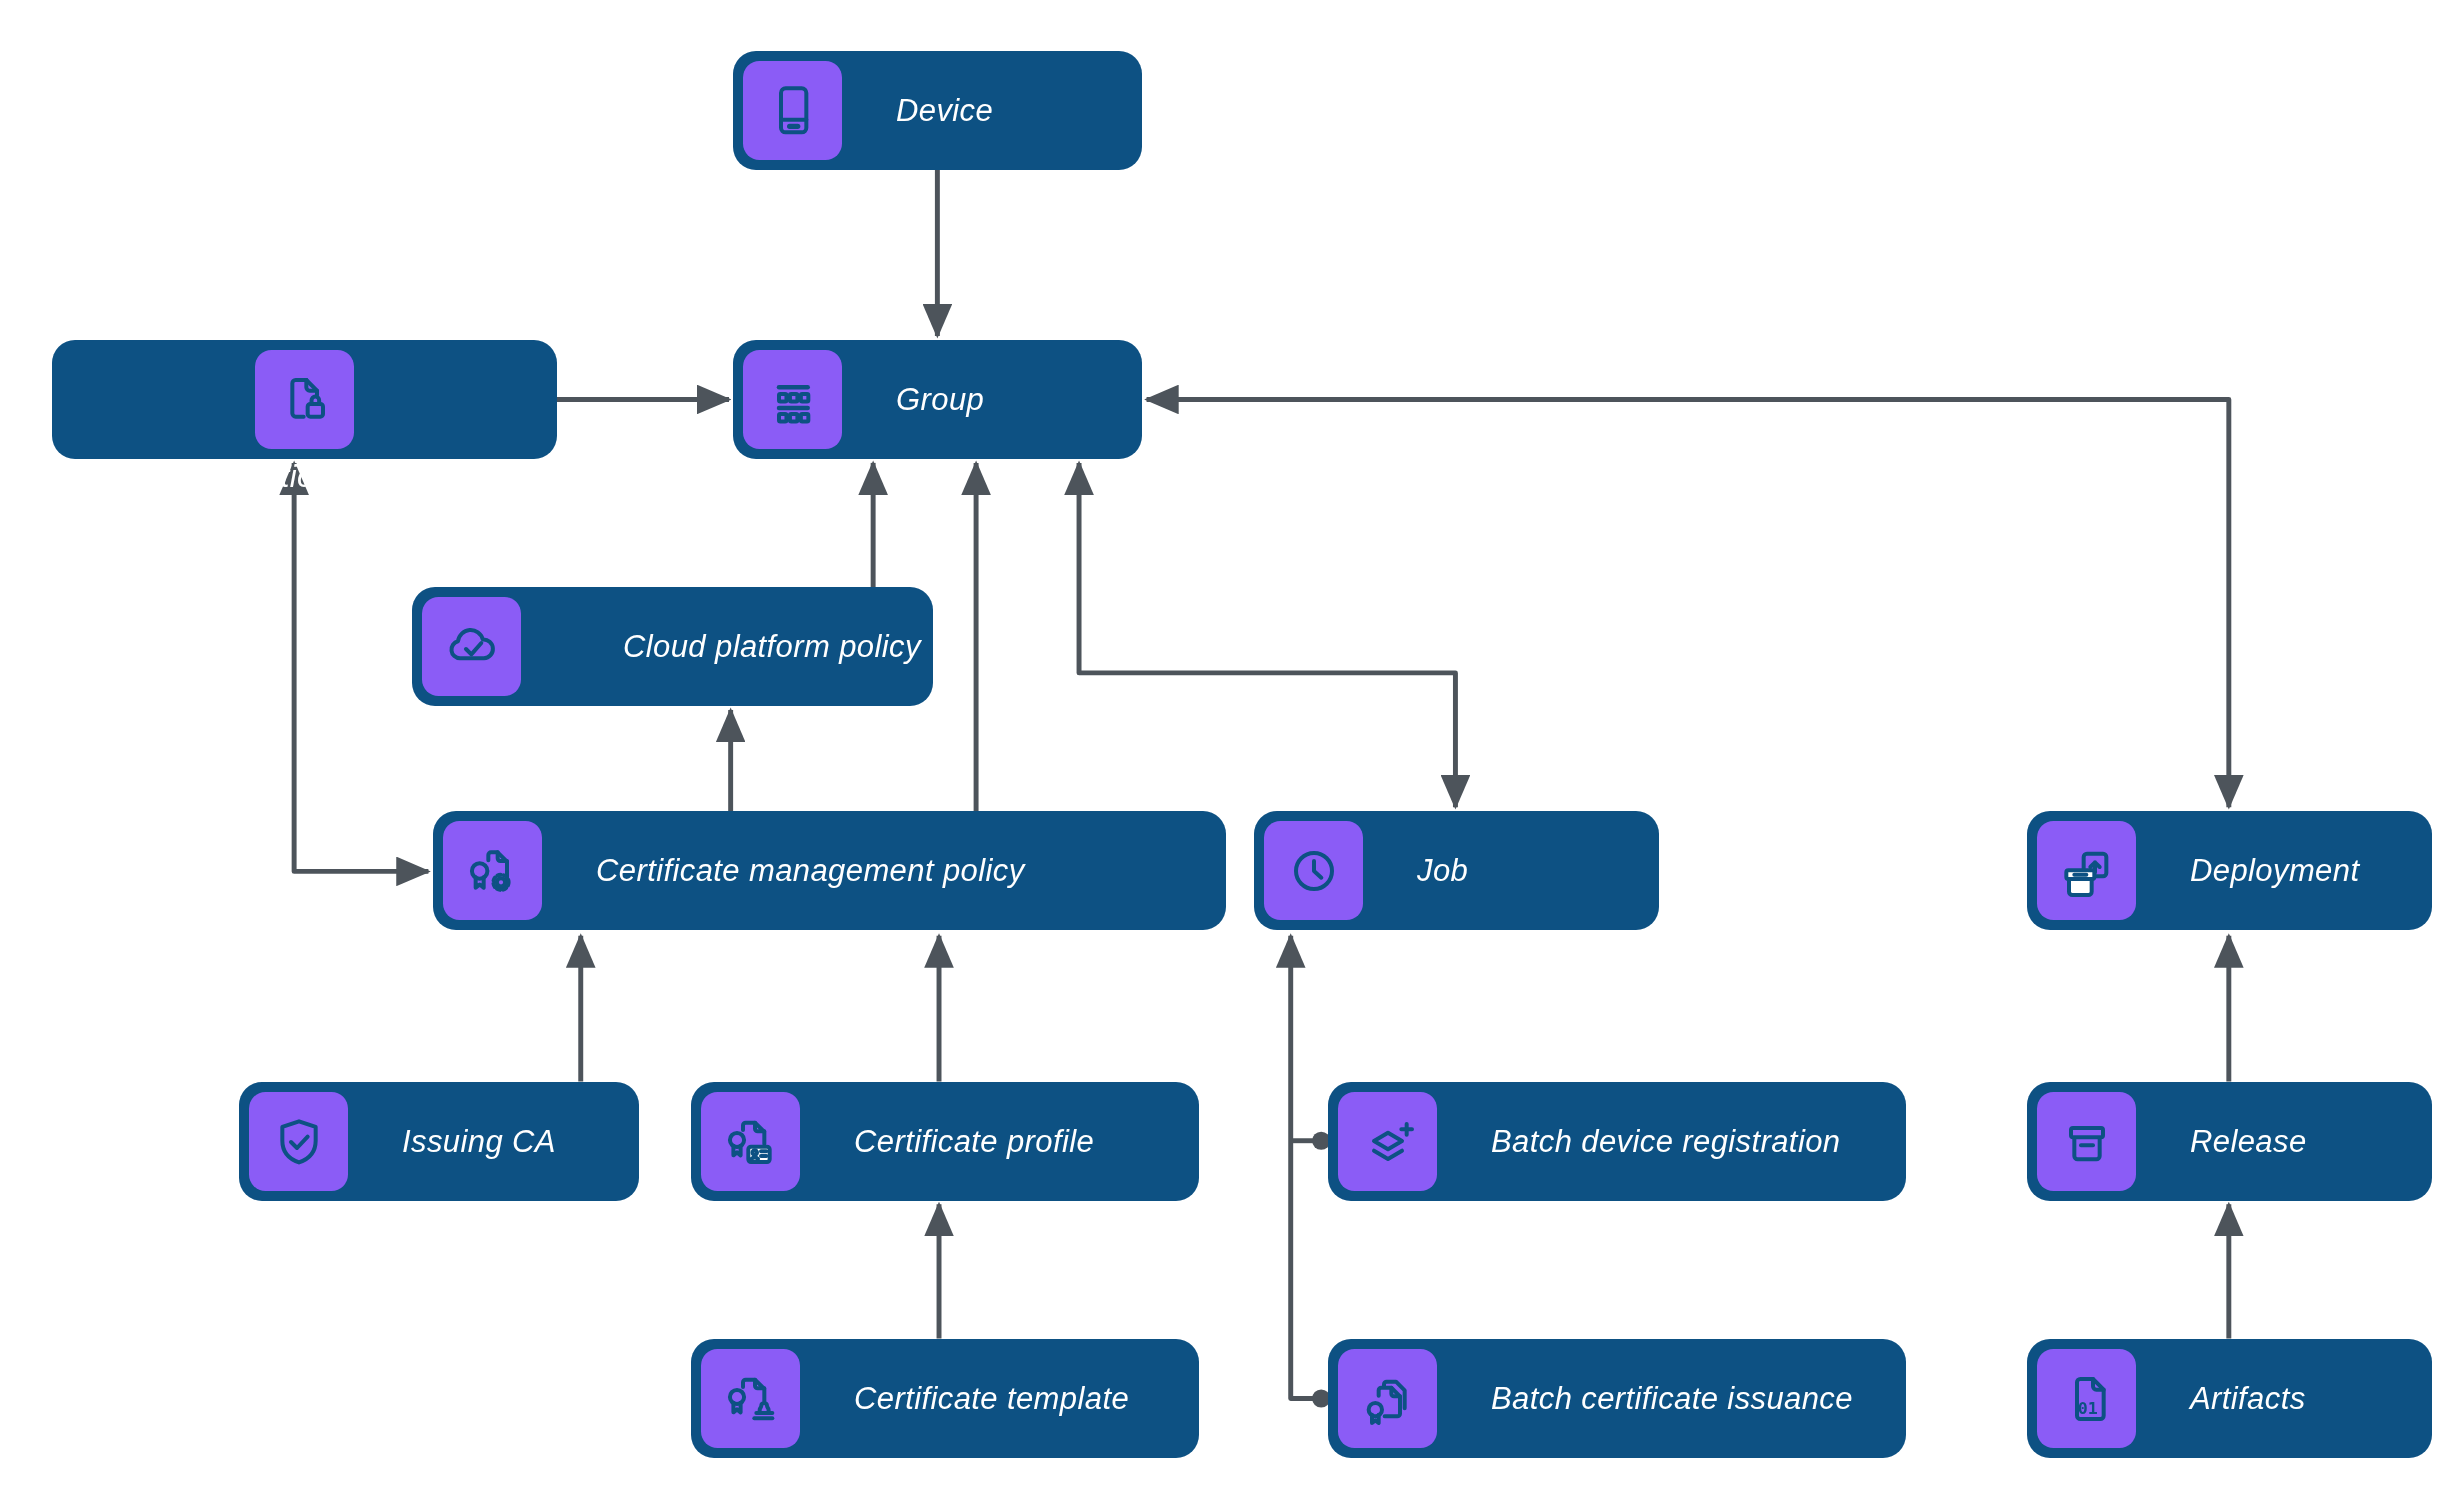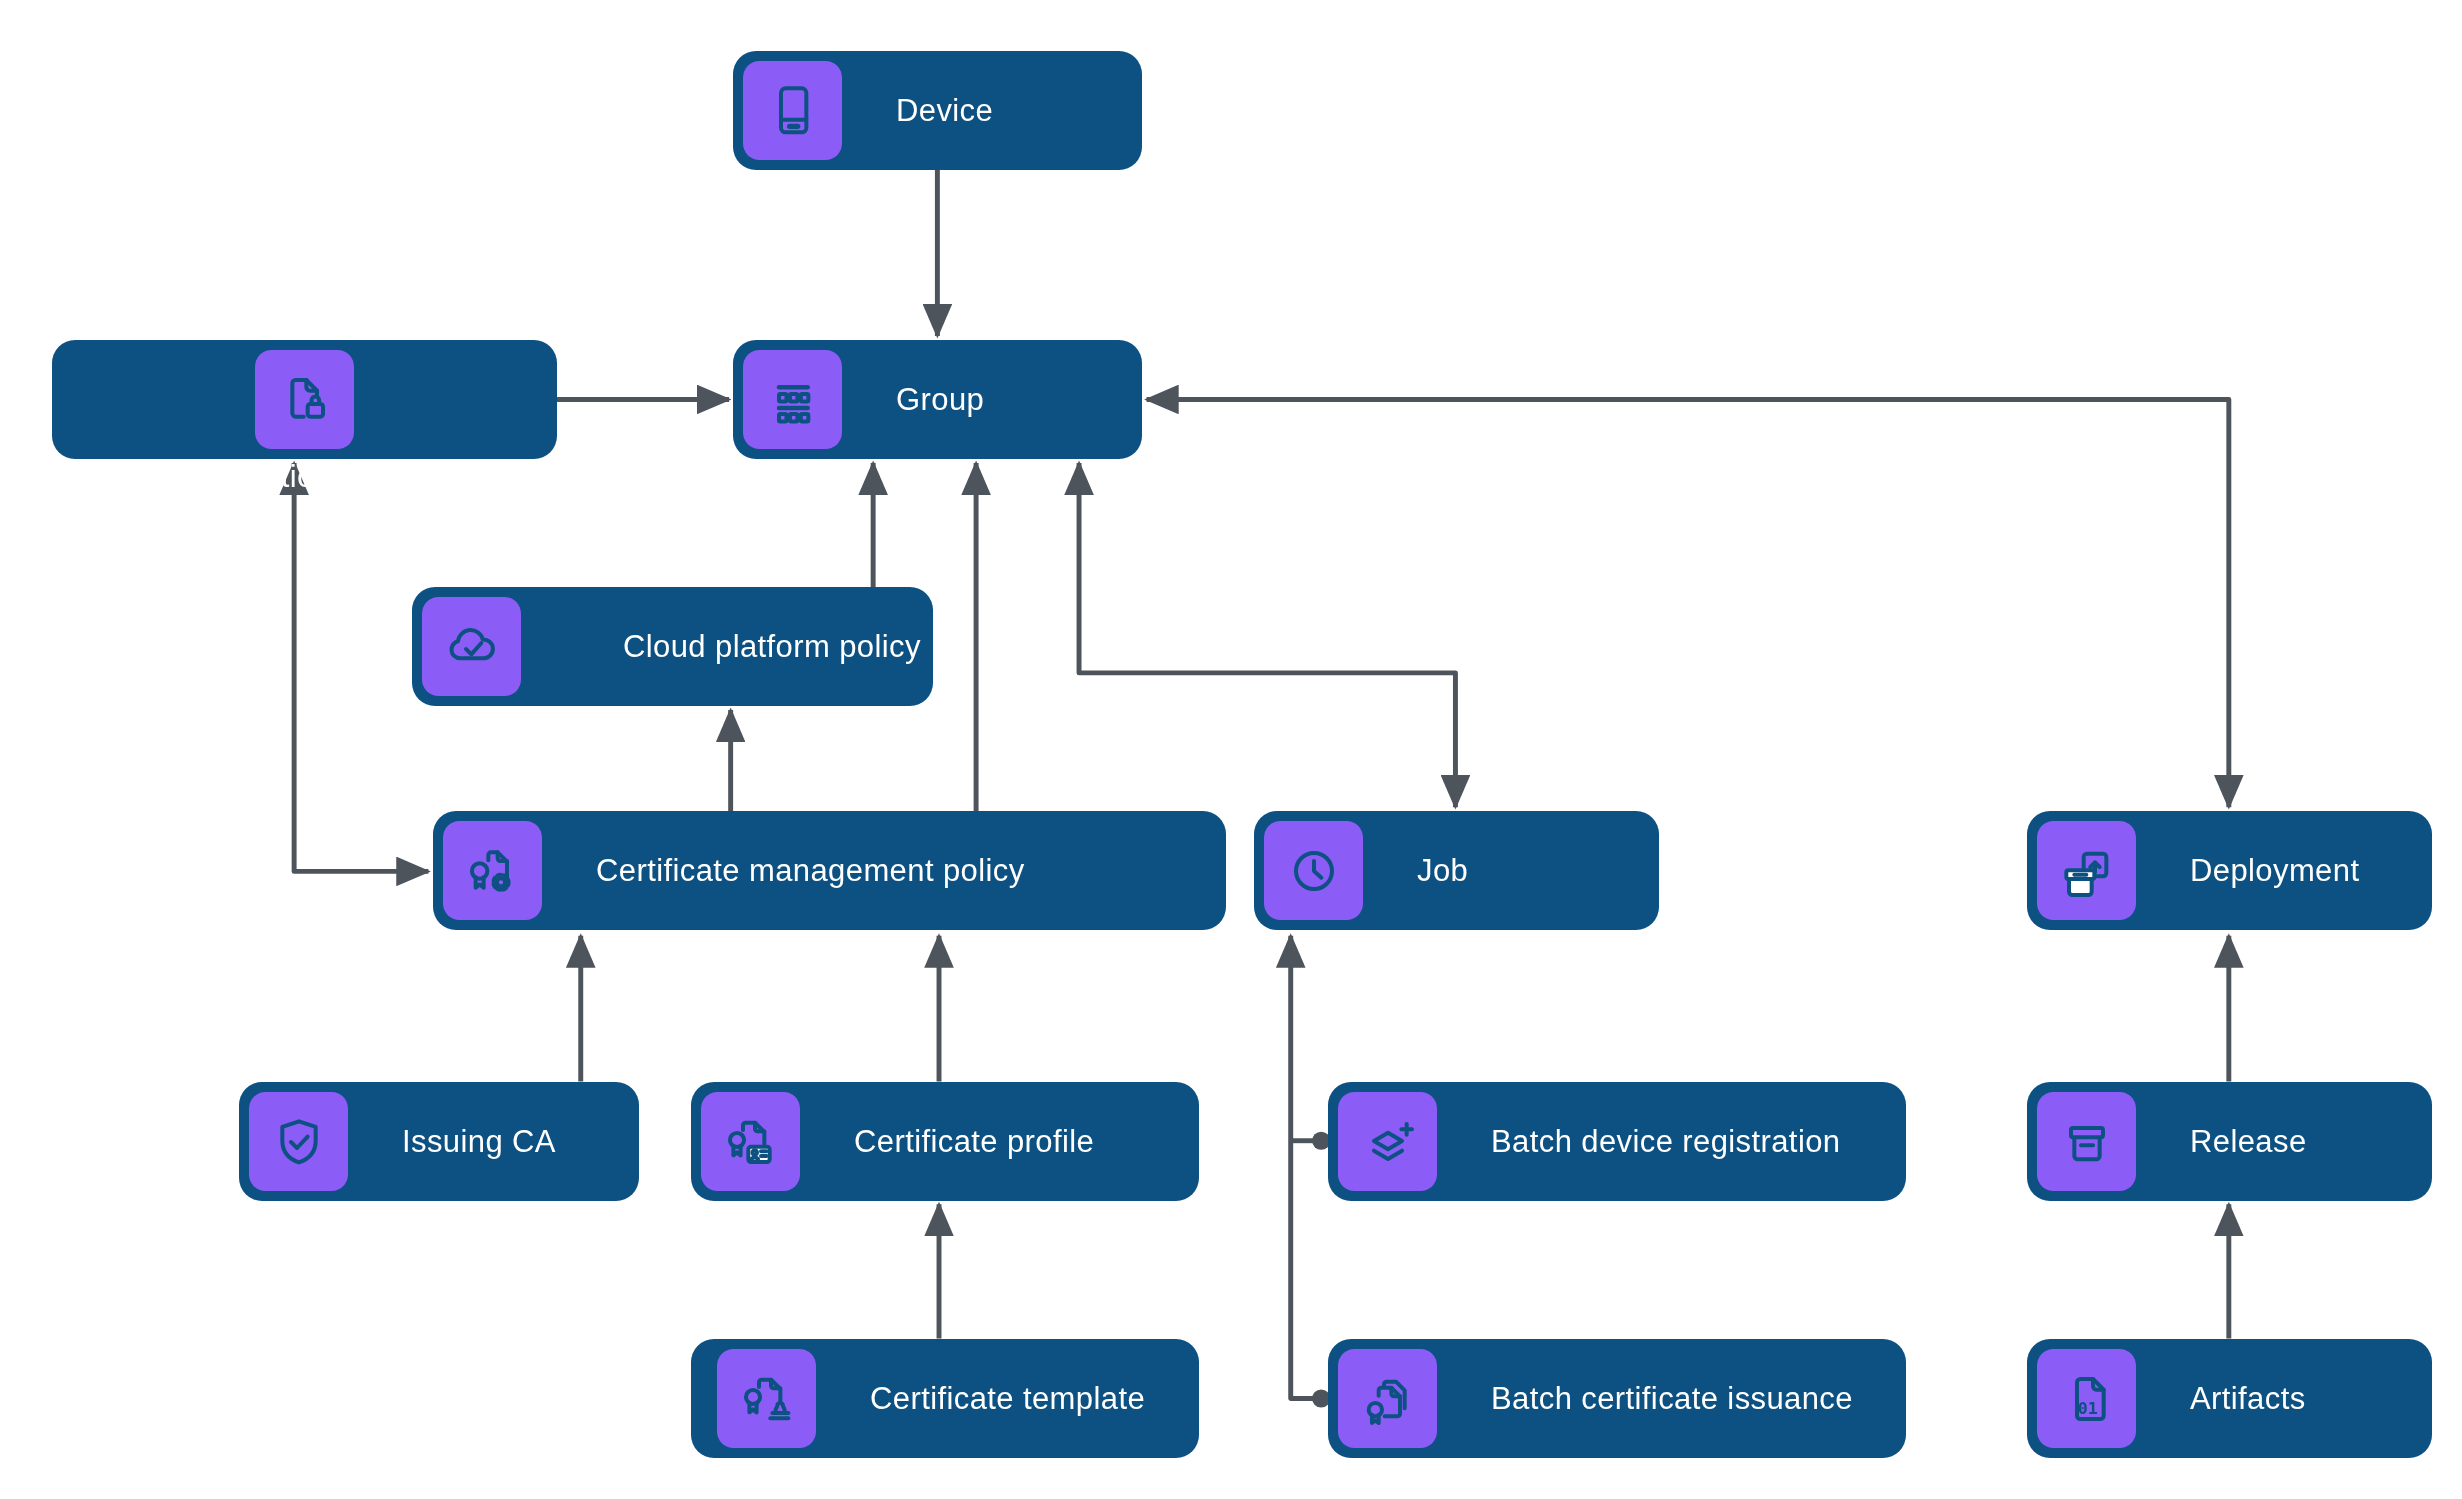--- a/index.html
+++ b/index.html
@@ -34,20 +34,21 @@
   .tile svg{display:block;}
   .ic{stroke:#0d5183;fill:none;stroke-width:3;stroke-linecap:round;stroke-linejoin:round;}
   .ic-fill{fill:#0d5183;stroke:none;}
   .label{
     margin-left:44px;
     color:#ffffff;
     font-size:31px;
     font-weight:400;
     letter-spacing:0.4px;
     white-space:nowrap;
+    font-style:italic;
   }
 </style>
 </head>
 <body>
 
 <div class="canvas">
 
   <svg class="wires" width="2462" height="1499" viewBox="0 0 2989 1820">
     <defs>
       <marker id="ah" viewBox="0 0 7 6" refX="6.5" refY="3" markerWidth="7" markerHeight="6" orient="auto-start-reverse">
@@ -237,21 +238,21 @@
         <g class="ic">
           <rect x="12" y="13.5" width="24" height="7" rx="1.5"></rect>
           <path d="M14.5 21 v13.5 a2.5 2.5 0 0 0 2.5 2.5 h14 a2.5 2.5 0 0 0 2.5 -2.5 V21"></path>
           <line x1="19.5" y1="26.5" x2="28.5" y2="26.5"></line>
         </g>
       </svg>
     </span>
     <span class="label">Release</span>
   </div>
 
-  <div class="node" style="left:691px;top:1339px;width:508px;padding-left:16px;">
+  <div class="node" style="left:691px;top:1339px;width:508px;">
     <span class="tile">
       <svg width="64" height="64" viewBox="0 0 48 48">
         <g class="ic">
           <path d="M18 15 v-3.5 a2 2 0 0 1 2 -2 h7 l7 7 v9"></path>
           <path d="M27 9.5 v4.5 a2 2 0 0 0 2 2 h5"></path>
           <circle cx="13.5" cy="22.5" r="5.3"></circle>
           <path d="M10.8 26.8 v7.2 l2.7 -2.2 2.7 2.2 v-7.2"></path>
           <path d="M30.5 34 v-1.8 c0 -1.2 1.2 -1.8 1.2 -3.1 a2.15 2.15 0 0 1 4.3 0 c0 1.3 1.2 1.9 1.2 3.1 V34"></path>
           <line x1="28" y1="34.5" x2="40" y2="34.5"></line>
           <line x1="26.5" y1="38.5" x2="40" y2="38.5"></line>

